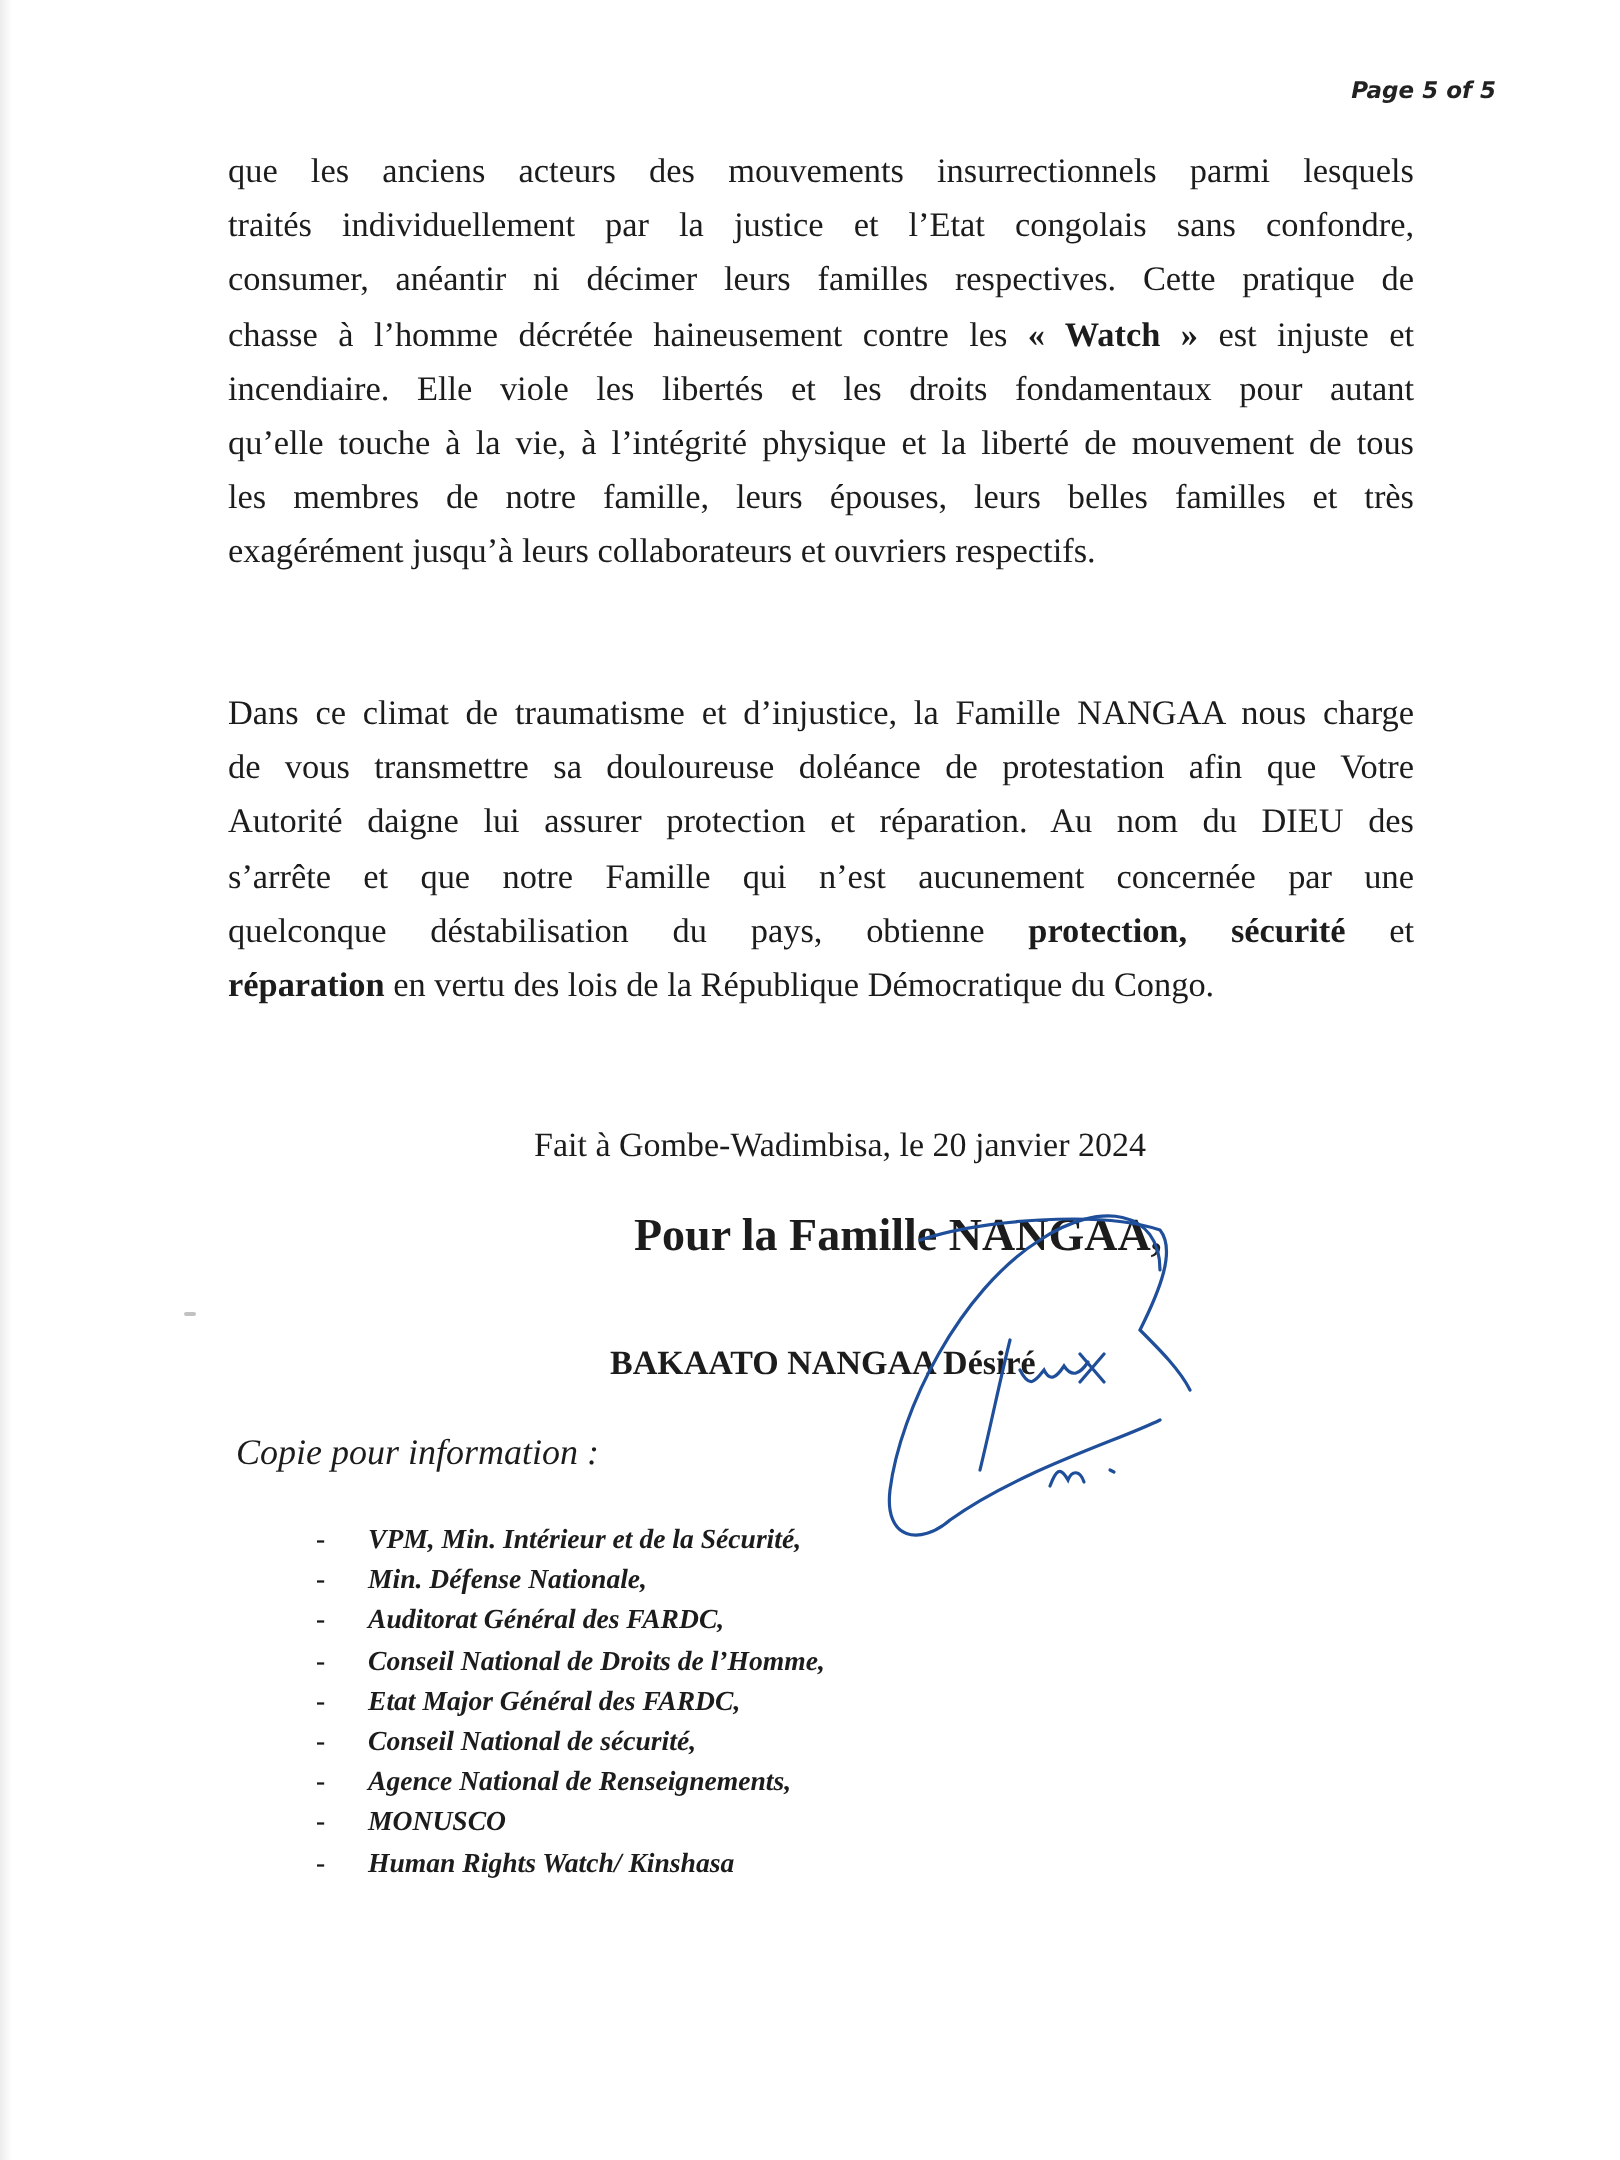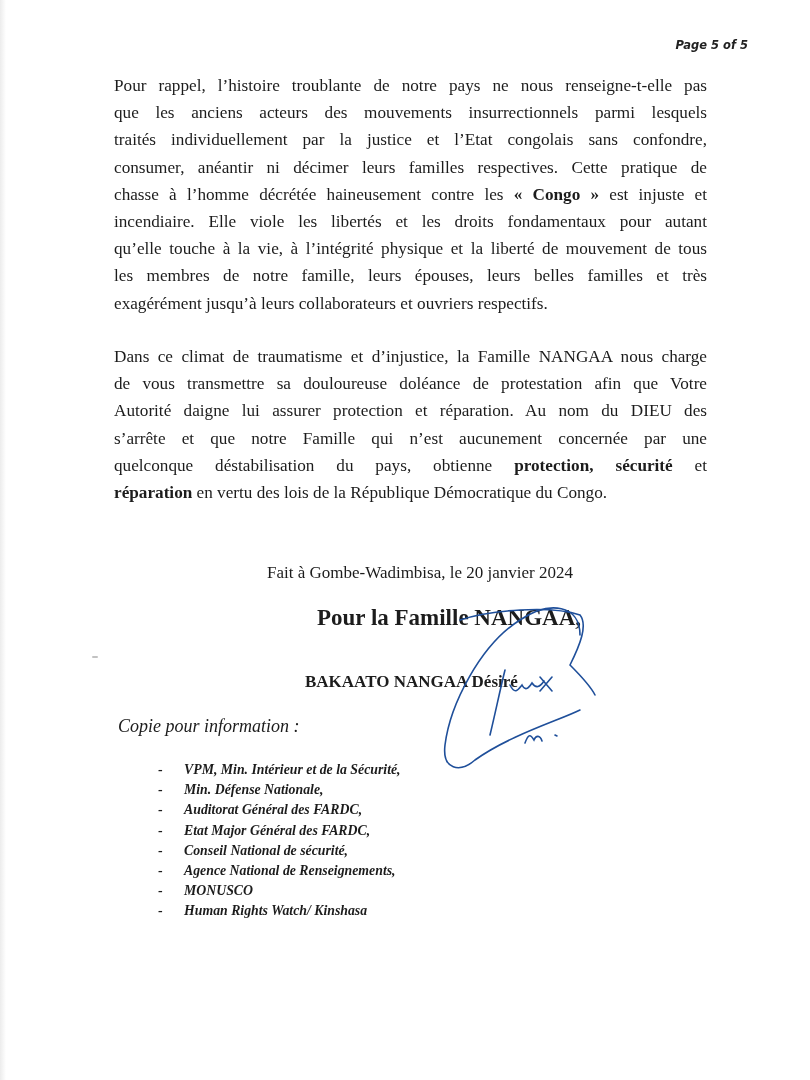--- a/index.html
+++ b/index.html
@@ -30,25 +30,24 @@
   .speck { position: absolute; left: 92px; top: 656px; width: 6px; height: 2px; background: #9a9a9a; border-radius: 2px; opacity: .6; }
 </style>
 </head>
 <body>
 
 <div class="scan-edge"></div>
 
 <div class="page-num">Page 5 of 5</div>
 
 <div class="body-text para1" id="p1">
-    <span class="line"><span>Pour rappel, l’histoire troublante de notre pays ne nous renseigne-t-elle pas</span></span>
     <span class="line"><span>que les anciens acteurs des mouvements insurrectionnels parmi lesquels</span></span>
     <span class="line"><span>traités individuellement par la justice et l’Etat congolais sans confondre,</span></span>
     <span class="line"><span>consumer, anéantir ni décimer leurs familles respectives. Cette pratique de</span></span>
-    <span class="line"><span>chasse à l’homme décrétée haineusement contre les </span><b>« Congo »</b><span> est injuste et</span></span>
+    <span class="line"><span>chasse à l’homme décrétée haineusement contre les </span><b>« Watch »</b><span> est injuste et</span></span>
     <span class="line"><span>incendiaire. Elle viole les libertés et les droits fondamentaux pour autant</span></span>
     <span class="line"><span>qu’elle touche à la vie, à l’intégrité physique et la liberté de mouvement de tous</span></span>
     <span class="line"><span>les membres de notre famille, leurs épouses, leurs belles familles et très</span></span>
     <span class="line last"><span>exagérément jusqu’à leurs collaborateurs et ouvriers respectifs.</span></span>
   </div>
 <div class="body-text para2" id="p2">
     <span class="line"><span>Dans ce climat de traumatisme et d’injustice, la Famille NANGAA nous charge</span></span>
     <span class="line"><span>de vous transmettre sa douloureuse doléance de protestation afin que Votre</span></span>
     <span class="line"><span>Autorité daigne lui assurer protection et réparation. Au nom du DIEU des</span></span>
     <span class="line"><span>s’arrête et que notre Famille qui n’est aucunement concernée par une</span></span>
@@ -69,18 +68,19 @@
   </g>
 </svg>
 
 <div class="speck"></div>
 
 <div class="copie-title">Copie pour information :</div>
 <ul class="copie-list" id="copies">
     <li><span class="dash">-</span><span>VPM, Min. Intérieur et de la Sécurité,</span></li>
     <li><span class="dash">-</span><span>Min. Défense Nationale,</span></li>
     <li><span class="dash">-</span><span>Auditorat Général des FARDC,</span></li>
+    <li><span class="dash">-</span><span>Conseil National de Droits de l’Homme,</span></li>
     <li><span class="dash">-</span><span>Etat Major Général des FARDC,</span></li>
     <li><span class="dash">-</span><span>Conseil National de sécurité,</span></li>
     <li><span class="dash">-</span><span>Agence National de Renseignements,</span></li>
     <li><span class="dash">-</span><span>MONUSCO</span></li>
     <li><span class="dash">-</span><span>Human Rights Watch/ Kinshasa</span></li>
   </ul>
 
 </body></html>

